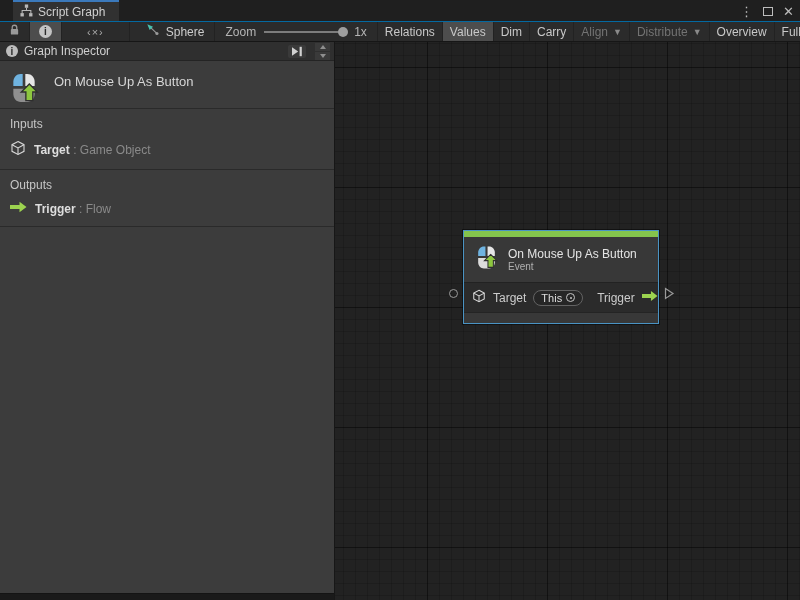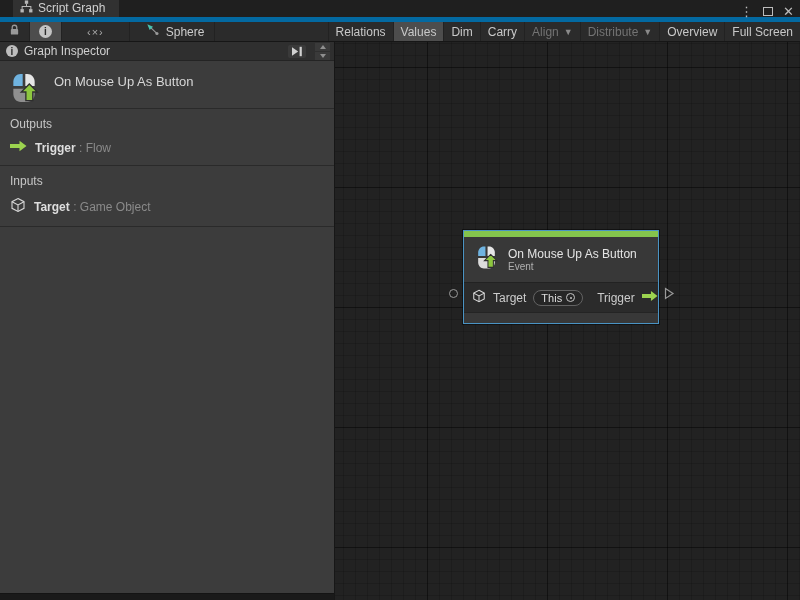--- a/index.html
+++ b/index.html
@@ -2,21 +2,21 @@
 <html><head>
 <meta charset="utf-8">
 <style>
   * { margin:0; padding:0; box-sizing:border-box; }
   html,body { width:800px; height:600px; overflow:hidden; }
   body { font-family:"Liberation Sans", sans-serif; background:#1e1e1e; color:#cccccc; font-size:12px; }
 
   .window { width:800px; height:600px; display:flex; flex-direction:column; background:#1e1e1e; }
 
   
-  .tabbar { height:22px; background:#1f1f1f; display:flex; align-items:flex-end; position:relative; border-bottom:5px solid #0369a1; }
+  .tabbar { height:22px; background:#1f1f1f; display:flex; align-items:flex-end; position:relative; border-bottom:1px solid #0369a1; }
   .tab { margin-left:13px; height:21px; background:#313131; border-top:2px solid #3b79bb; display:flex; align-items:center; gap:5px; padding:0 14px 0 7px; }
   .tab-label { color:#d0d0d0; font-size:12px; white-space:nowrap; }
   .win-controls { position:absolute; right:6px; top:0; height:22px; display:flex; align-items:center; gap:10px; color:#bdbdbd; }
   .wc { cursor:default; font-size:13px; line-height:1; }
   .wc-box { width:10px; height:9px; border:1.5px solid #bdbdbd; display:inline-block; }
 
   
   .toolbar { height:20px; background:#2b2b2b; display:flex; align-items:stretch; border-bottom:1px solid #161616; font-size:12px; }
   .tb-btn { display:flex; align-items:center; padding:0 7px; color:#c8c8c8; border-right:1px solid #222222; white-space:nowrap; }
   .tb-btn.icon-btn { padding:0 9px; }
@@ -131,20 +131,27 @@
     <div class="tb-btn breadcrumb">
       <span>
         <svg width="14" height="14" viewBox="0 0 16 16">
             <path d="M4.5 4.5 L12 11.5" stroke="#9a9a9a" stroke-width="1.3"></path>
             <path d="M1.5 1.5 L8 4.2 L4.2 8 Z" fill="#49c2ae"></path>
             <circle cx="12.5" cy="12" r="1.8" fill="#9a9a9a"></circle>
           </svg>
       </span>
       <span>Sphere</span>
     </div>
+    <div class="zoom-wrap">
+      <span style="color:#b5b5b5">Zoom</span>
+      <span class="zoom-track">
+        <span class="zoom-thumb"></span>
+      </span>
+      <span style="color:#b5b5b5">1x</span>
+    </div>
     <div class="tb-group-right">
       <div class="tb-btn">
           <span>Relations</span>
         </div>
       <div class="tb-btn active">
           <span>Values</span>
         </div>
       <div class="tb-btn">
           <span>Dim</span>
         </div>
@@ -197,41 +204,41 @@
             <path d="M13 2 H14.5 C17.6 2 20 4.6 20 7.8 V11 H13 Z" fill="#e6e6e6"></path>
             <path d="M4 13 H20 V17 C20 20.3 17.6 23 14.5 23 H9.5 C6.4 23 4 20.3 4 17 Z" fill="#8f8f8f"></path>
             <path d="M16 9.5 L22 15.5 H18.6 V22 H13.4 V15.5 H10 Z" fill="#8dc63f" stroke="#2e2e2e" stroke-width="1"></path>
           </svg>
         </span>
         <span class="unit-title">On Mouse Up As Button</span>
       </div>
 
 
       <div class="io-section">
-        <div class="io-head">Outputs</div>
-        <div class="io-row">
-          <span>
-            <svg width="17" height="12" viewBox="0 0 17 12">
-                <path d="M0 4 H9.5 V0.8 L16.5 6 L9.5 11.2 V8 H0 Z" fill="#9cd34f"></path>
-              </svg>
-          </span>
-          <span><span class="io-name">Trigger</span> <span class="io-type">: Flow</span></span>
-        </div>
-      </div>
-
-      <div class="io-section">
         <div class="io-head">Inputs</div>
         <div class="io-row">
           <span>
             <svg width="16" height="16" viewBox="0 0 16 16" fill="none" stroke="#d8d8d8" stroke-width="1.1">
                 <path d="M8 1.5 L14 4.7 V11.3 L8 14.5 L2 11.3 V4.7 Z"></path>
                 <path d="M2 4.7 L8 7.9 L14 4.7 M8 7.9 V14.5"></path>
               </svg>
           </span>
           <span><span class="io-name">Target</span> <span class="io-type">: Game Object</span></span>
+        </div>
+      </div>
+
+      <div class="io-section">
+        <div class="io-head">Outputs</div>
+        <div class="io-row">
+          <span>
+            <svg width="17" height="12" viewBox="0 0 17 12">
+                <path d="M0 4 H9.5 V0.8 L16.5 6 L9.5 11.2 V8 H0 Z" fill="#9cd34f"></path>
+              </svg>
+          </span>
+          <span><span class="io-name">Trigger</span> <span class="io-type">: Flow</span></span>
         </div>
       </div>
 
       <div class="insp-empty"></div>
       <div class="insp-bottom"></div>
     </div>
 
     <div class="canvas">
 
       <div class="node">

